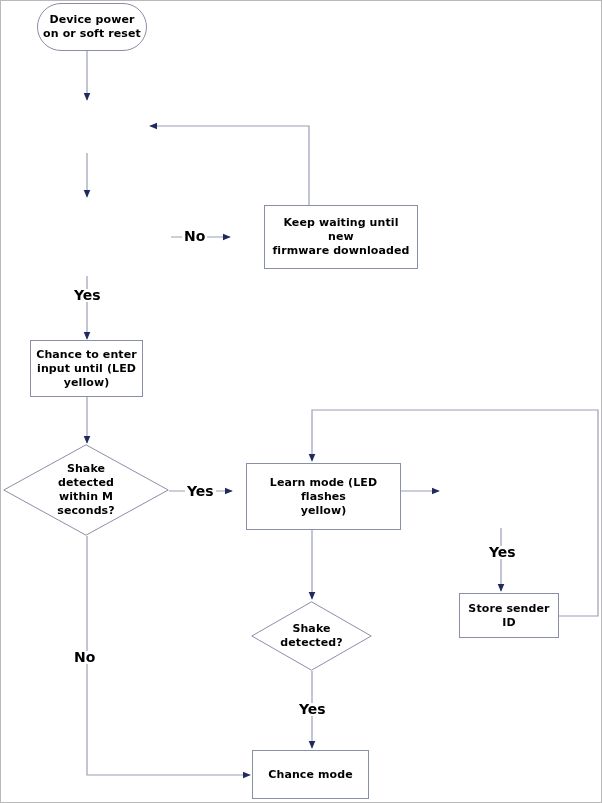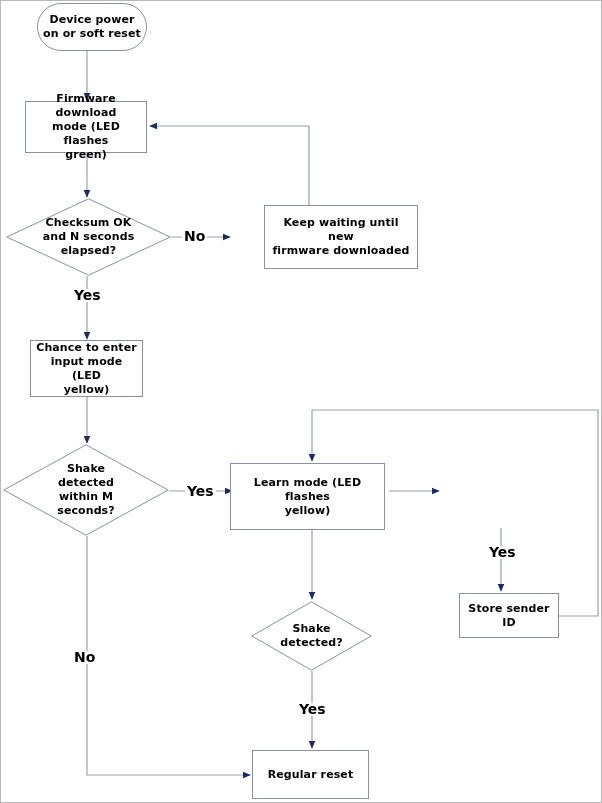--- a/index.html
+++ b/index.html
@@ -116,77 +116,64 @@
 
       <path d="M311,670 L311,747" marker-end="url(#ah)"></path>
     </g>
   </svg>
 
   <div class="node term" style="left:36px; top:2px; width:110px; height:48px;">
     <span class="txt">Device power
 on or soft reset</span>
   </div>
 
-  <div class="node proc" style="left:24px; top:100px; width:122px; height:52px;">
-    <span class="txt">Firmware download
-mode (LED flashes
-green)</span>
-  </div>
 
-  <div class="node dec" style="left:5px; top:197px; width:165px; height:78px;">
-    <svg class="dshape" viewBox="0 0 165 78" preserveAspectRatio="none">
-      <polygon points="82.5,0.8 164.2,39 82.5,77.2 0.8,39" fill="#ffffff" stroke="#8a8fa8" stroke-width="1"></polygon>
-    </svg>
-    <span class="txt">Checksum OK
-and N seconds
-elapsed?</span>
-  </div>
 
   <div class="node proc" style="left:231px; top:204px; width:154px; height:64px;margin-left:32px;">
     <span class="txt">Keep waiting until new
 firmware downloaded</span>
   </div>
 
   <div class="node proc" style="left:29px; top:339px; width:113px; height:57px;">
     <span class="txt">Chance to enter
-input mode (LED
+input until (LED
 yellow)</span>
   </div>
 
   <div class="node dec" style="left:2px; top:443px; width:166px; height:92px;">
     <svg class="dshape" viewBox="0 0 166 92" preserveAspectRatio="none">
       <polygon points="83,0.8 165.2,46 83,91.2 0.8,46" fill="#ffffff" stroke="#8a8fa8" stroke-width="1"></polygon>
     </svg>
     <span class="txt">Shake
 detected
 within M
 seconds?</span>
   </div>
 
-  <div class="node proc" style="left:229px; top:462px; width:155px; height:67px;">
+  <div class="node proc" style="left:245px; top:462px; width:155px; height:67px;">
     <span class="txt">Learn mode (LED flashes
 yellow)</span>
   </div>
 
 
   <div class="node proc" style="left:458px; top:592px; width:100px; height:45px;">
     <span class="txt">Store sender
 ID</span>
   </div>
 
   <div class="node dec" style="left:250px; top:600px; width:121px; height:70px;">
     <svg class="dshape" viewBox="0 0 121 70" preserveAspectRatio="none">
       <polygon points="60.5,0.8 120.2,35 60.5,69.2 0.8,35" fill="#ffffff" stroke="#8a8fa8" stroke-width="1"></polygon>
     </svg>
     <span class="txt">Shake
 detected?</span>
   </div>
 
   <div class="node proc" style="left:251px; top:749px; width:117px; height:49px;">
-    <span class="txt">Regular reset</span>
+    <span class="txt">Chance mode</span>
   </div>
 
   <div class="edge-label" style="left:181px; top:229px;">No</div>
 
   <div class="edge-label" style="left:71px; top:288px;">Yes</div>
 
   <div class="edge-label" style="left:184px; top:484px;">Yes</div>
 
   <div class="edge-label" style="left:71px; top:650px;">No</div>
 

